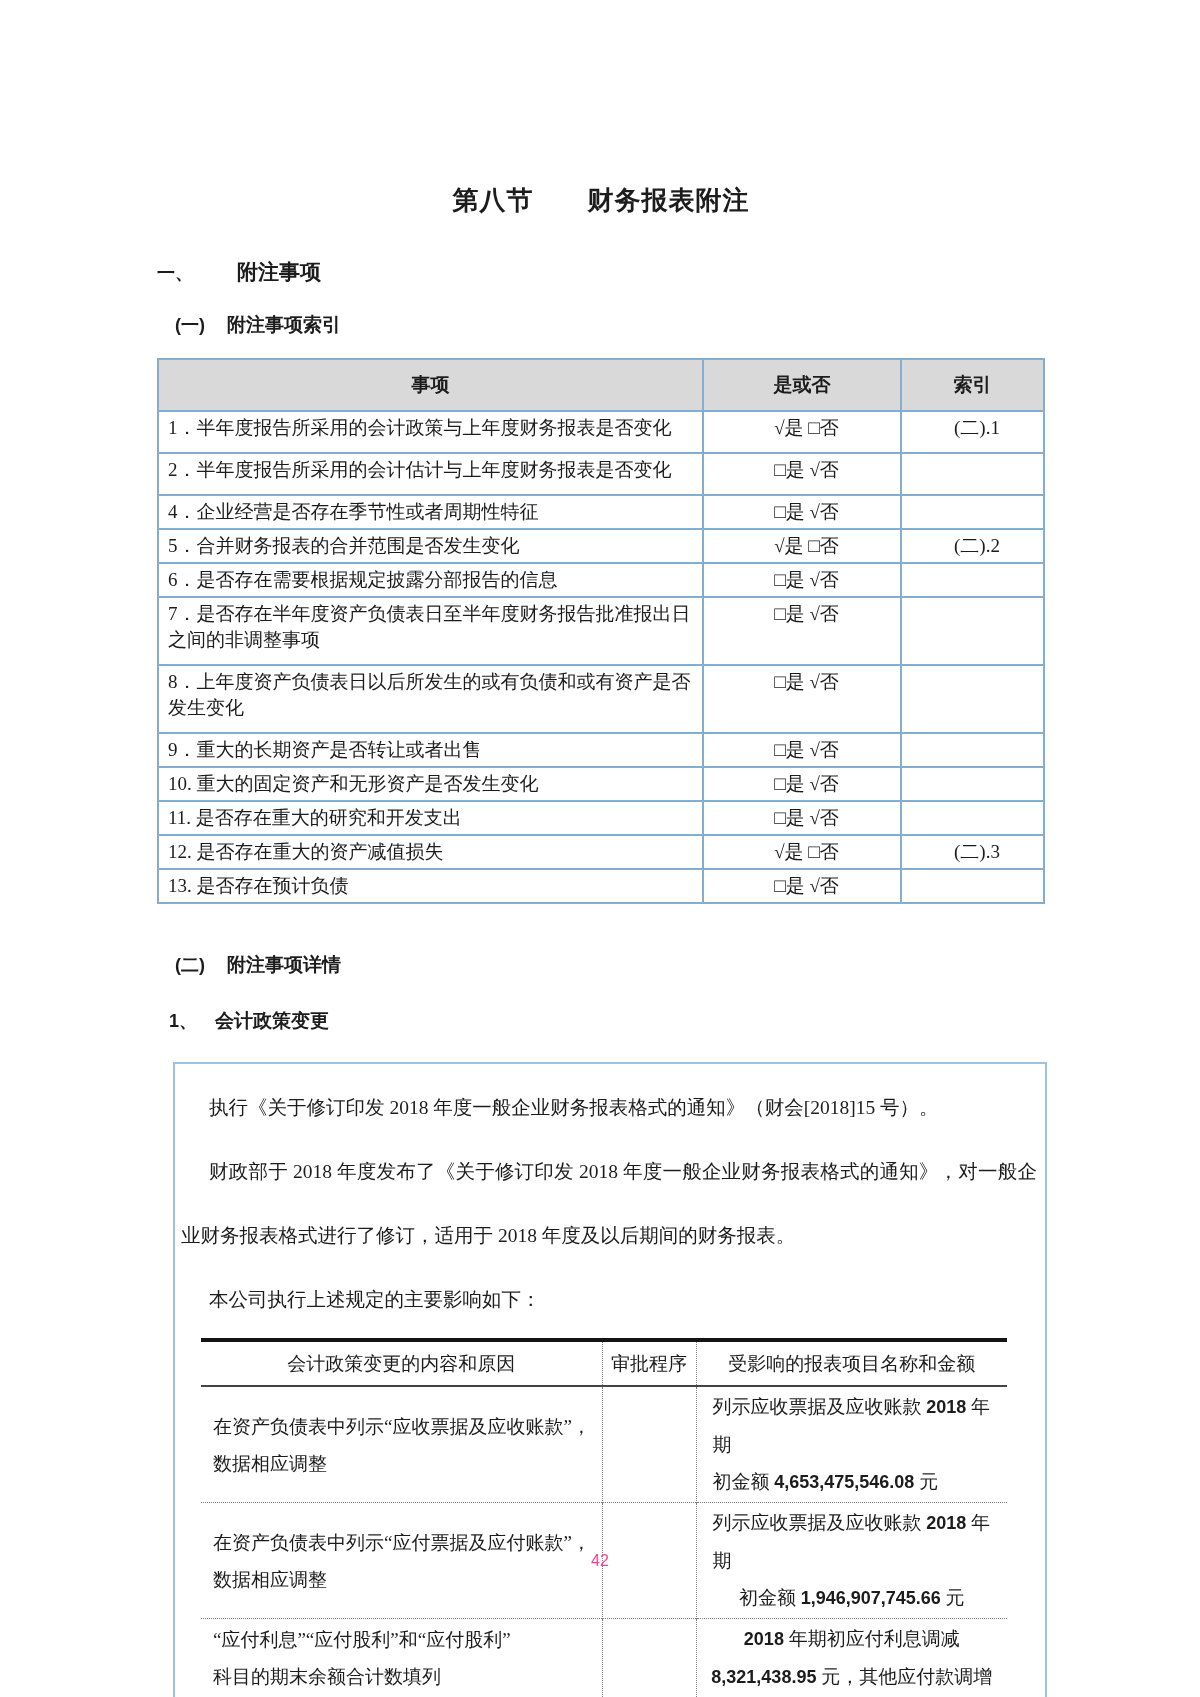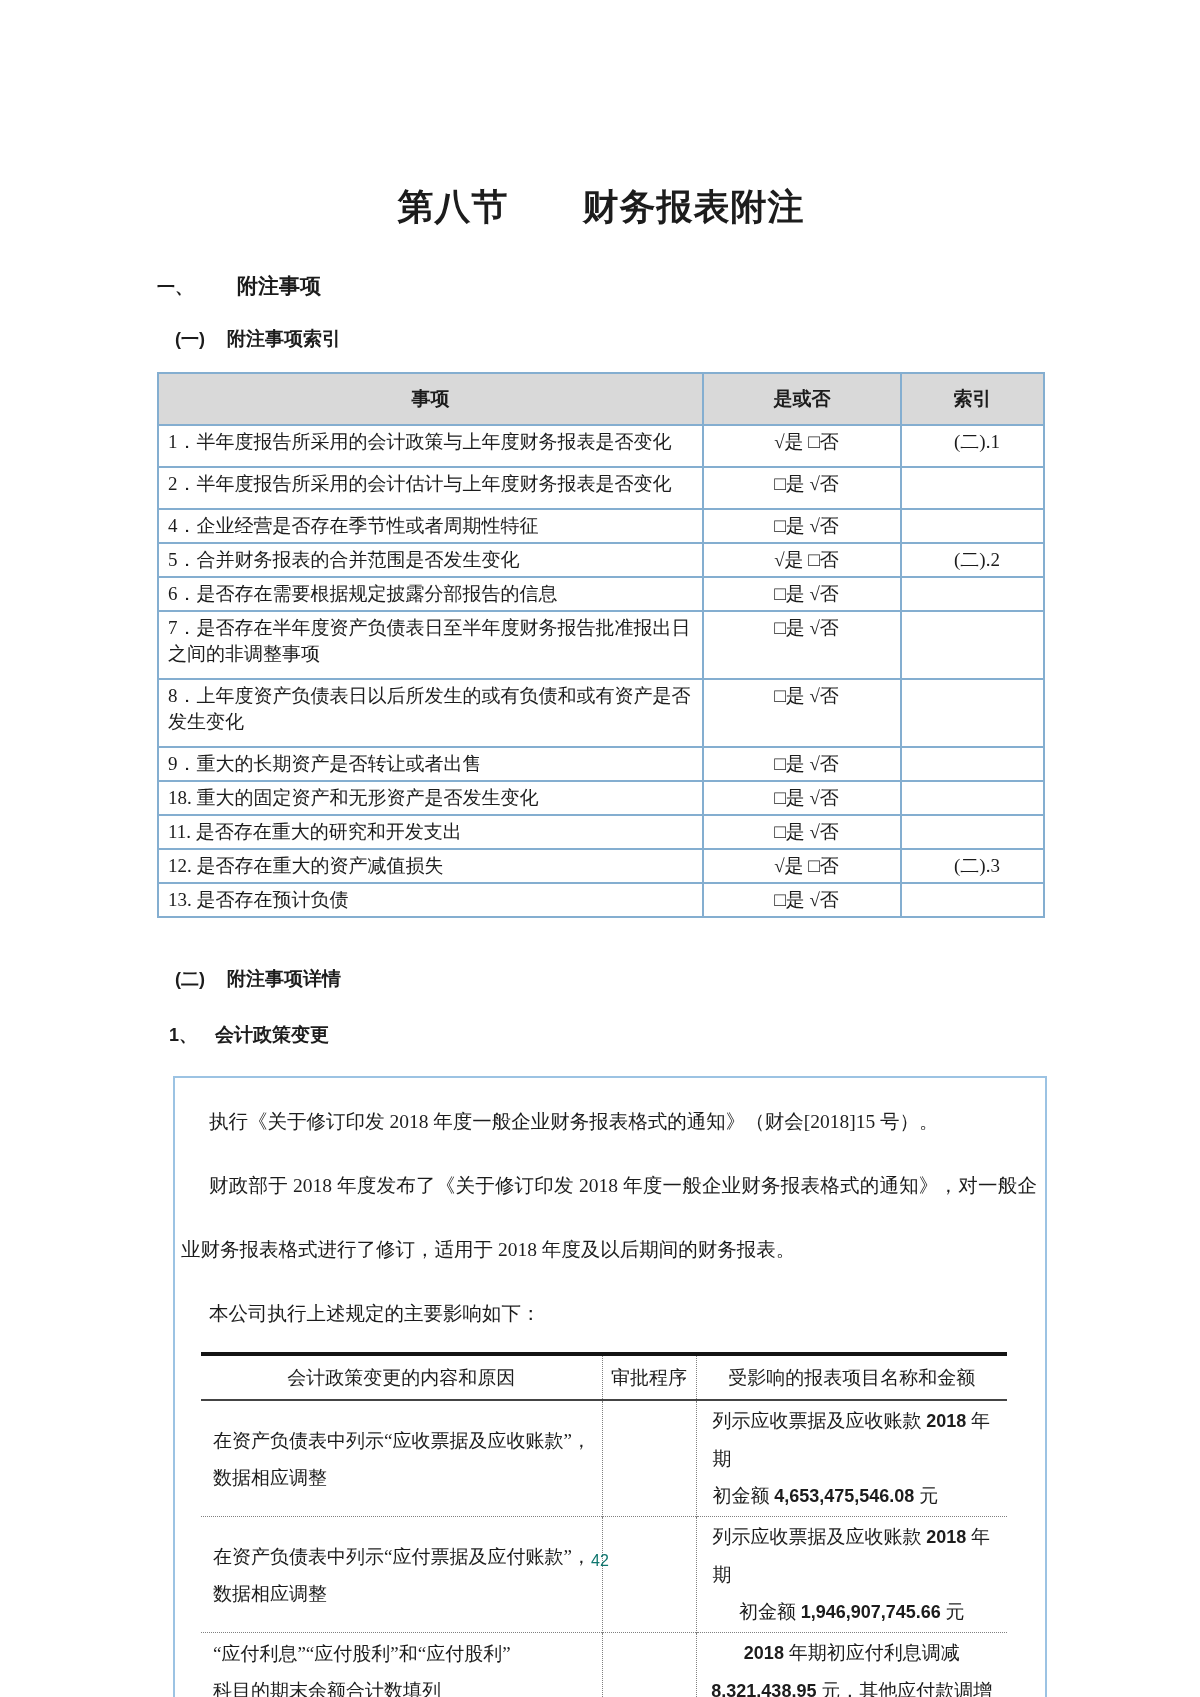--- a/index.html
+++ b/index.html
@@ -6,21 +6,21 @@
   html,body { background:#ffffff; }
   .page {
     position:relative; width:1200px; height:1697px; margin:0 auto;
     background:#ffffff; color:#1c1c1c; overflow:hidden;
     font-family:"Liberation Serif","DejaVu Serif",serif;
   }
   .content { padding:183px 155px 0 157px; }
 
   .doc-title {
     font-family:"Liberation Sans","DejaVu Sans",sans-serif;
-    font-size:36px; font-weight:bold; text-align:center; letter-spacing:1px;
+    font-size:26px; font-weight:bold; text-align:center; letter-spacing:1px;
   }
   .h-l1 { margin-top:40px; font-family:"Liberation Sans",sans-serif; font-size:21px; font-weight:bold; }
   .h-l1 .num { margin-right:44px; }
   .h-l2 { margin-top:26px; padding-left:18px; font-family:"Liberation Sans",sans-serif; font-size:19px; font-weight:bold; }
   .h-l2 .num { margin-right:22px; }
   .h-l3 { margin-top:30px; padding-left:12px; font-family:"Liberation Sans",sans-serif; font-size:19px; font-weight:bold; }
   .h-l3 .num { margin-right:18px; }
 
   
   table.index-table {
@@ -67,21 +67,21 @@
   td.t2c1 div { text-align:left; padding-left:8px; }
   .line.al { text-align:left; padding-left:12px; }
   .line.ac { text-align:center; }
   .num {
     font-family:"Liberation Sans","DejaVu Sans",sans-serif;
     font-weight:bold; font-size:18px;
   }
 
   .page-number {
     position:absolute; top:1552px; left:0; right:0; text-align:center;
-    font-family:"Liberation Sans",sans-serif; font-size:16px; color:#0f766e;
+    font-family:"Liberation Sans",sans-serif; font-size:16px; color:#ec4899;
   }
 </style>
 </head>
 <body>
 
 <div class="page">
   <div class="content">
 
     <div class="doc-title">第八节　　财务报表附注</div>
 
@@ -141,21 +141,21 @@
             <td class="c-item tall">8．上年度资产负债表日以后所发生的或有负债和或有资产是否发生变化</td>
             <td class="c-yesno">□是  √否</td>
             <td class="c-index"></td>
           </tr>
           <tr>
             <td class="c-item">9．重大的长期资产是否转让或者出售</td>
             <td class="c-yesno">□是  √否</td>
             <td class="c-index"></td>
           </tr>
           <tr>
-            <td class="c-item">18. 重大的固定资产和无形资产是否发生变化</td>
+            <td class="c-item">10. 重大的固定资产和无形资产是否发生变化</td>
             <td class="c-yesno">□是  √否</td>
             <td class="c-index"></td>
           </tr>
           <tr>
             <td class="c-item">11. 是否存在重大的研究和开发支出</td>
             <td class="c-yesno">□是  √否</td>
             <td class="c-index"></td>
           </tr>
           <tr>
             <td class="c-item">12. 是否存在重大的资产减值损失</td>

